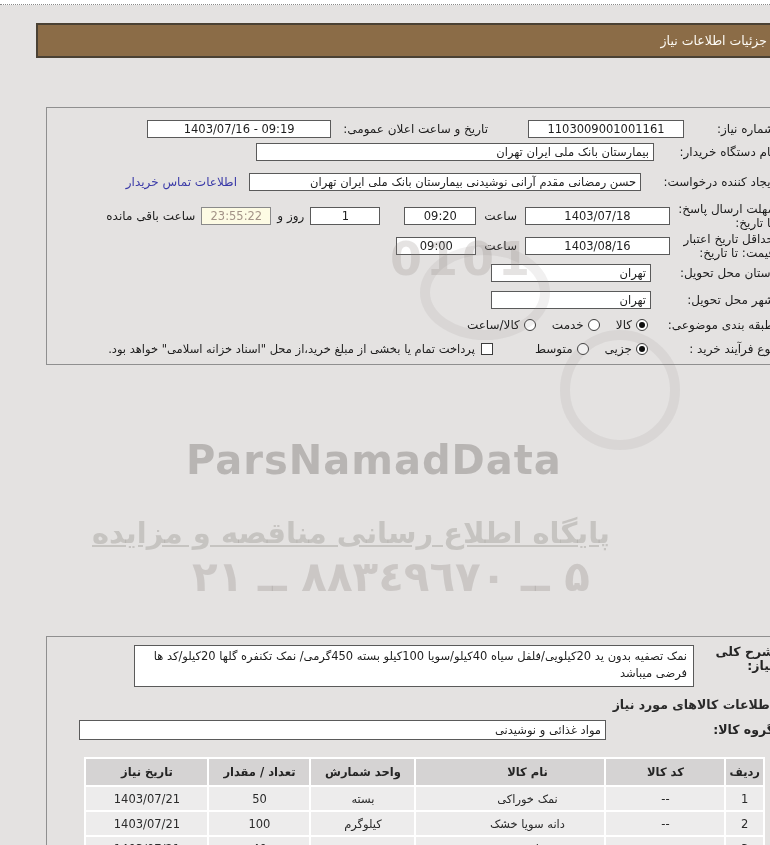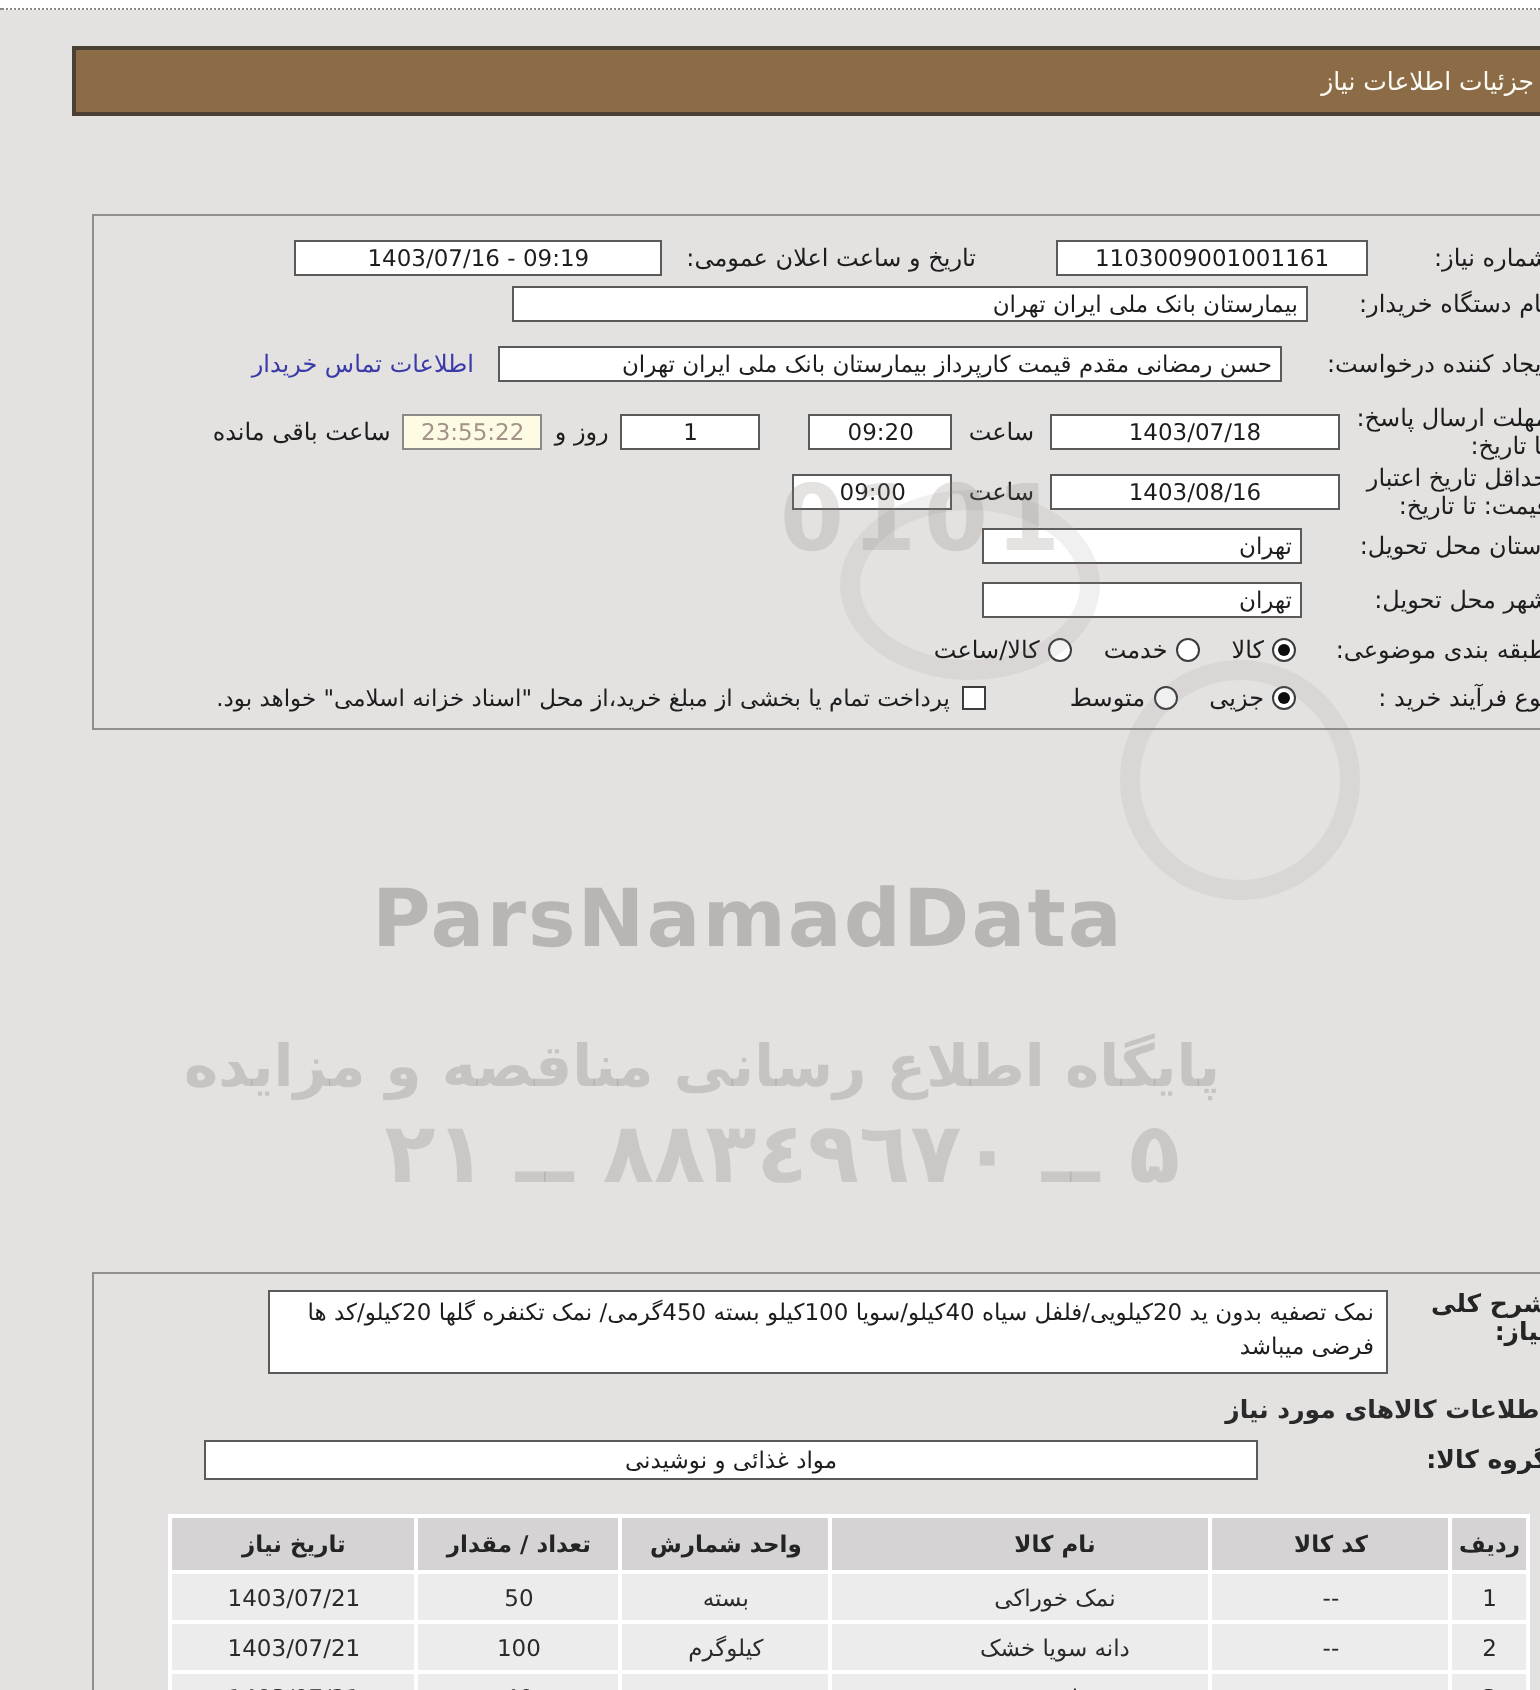--- a/index.html
+++ b/index.html
@@ -63,21 +63,21 @@
   table.items th:nth-child(3), table.items td:nth-child(3){ width:188px;padding-left:37px; }
   table.items th:nth-child(4), table.items td:nth-child(4){ width:103px; }
   table.items th:nth-child(5), table.items td:nth-child(5){ width:100px; }
   table.items th:nth-child(6), table.items td:nth-child(6){ width:121px; }
 
   
   .wm { position:absolute; pointer-events:none; z-index:6; }
   .wm-brand { top:437px; left:186px; font-size:40px; font-weight:bold;
     color:rgba(125,120,116,0.42); direction:ltr; letter-spacing:1px; }
   .wm-fa { top:516px; right:160px; font-size:29px; font-weight:bold;
-    color:rgba(130,125,120,0.30); }
+    color:rgba(130,125,120,0.30);text-decoration:underline; }
   .wm-phone { top:552px; right:180px; font-size:42px; font-weight:bold;
     color:rgba(130,125,120,0.26); }
   .wm-digits { top:232px; left:390px; font-size:46px; font-weight:bold;
     color:rgba(135,128,122,0.22); direction:ltr; letter-spacing:4px; }
   .wm-circle { border:10px solid rgba(140,134,128,0.12); border-radius:50%; }
   #wmc1 { top:245px; left:420px; width:130px; height:95px; }
   #wmc2 { top:330px; left:560px; width:120px; height:120px; }
 
   .z { position:relative; z-index:2; }
 </style>
@@ -106,21 +106,21 @@
     <div class="ibox center" style="width:184px; margin-right:12px;">09:19 - 1403/07/16</div>
   </div>
 
   <div class="frow" style="top:35px;">
     <span class="lbl" style="width:120px;">نام دستگاه خریدار:</span>
     <div class="ibox right" style="width:398px;">بیمارستان بانک ملی ایران تهران</div>
   </div>
 
   <div class="frow" style="top:65px;">
     <span class="lbl" style="width:133px;">ایجاد کننده درخواست:</span>
-    <div class="ibox right" style="width:392px;">حسن رمضانی مقدم قیمت کارپرداز بیمارستان بانک ملی ایران تهران</div>
+    <div class="ibox right" style="width:392px;">حسن رمضانی مقدم آرانی نوشیدنی بیمارستان بانک ملی ایران تهران</div>
     <span class="link" style="margin-right:12px;">اطلاعات تماس خریدار</span>
   </div>
 
   <div class="frow" style="top:94px;">
     <span class="lbl lbl2">مهلت ارسال پاسخ: تا تاریخ:</span>
     <div class="ibox center" style="width:145px;">1403/07/18</div>
     <span class="lbl" style="margin-right:8px;">ساعت</span>
     <div class="ibox center" style="width:72px; margin-right:8px;">09:20</div>
     <div class="ibox center" style="width:70px; margin-right:24px;">1</div>
     <span class="lbl" style="margin-right:6px;">روز و</span>
@@ -180,21 +180,21 @@
 
   <div class="frow" style="top:8px; align-items:flex-start;">
     <span class="lbl b" style="width:80px; font-size:12.5px;">شرح کلی نیاز:</span>
     <div class="desc-box">نمک تصفیه بدون ید 20کیلویی/فلفل سیاه 40کیلو/سویا 100کیلو بسته 450گرمی/ نمک تکنفره گلها 20کیلو/کد ها فرضی میباشد</div>
   </div>
 
   <div class="section-head" style="top:60px;">اطلاعات کالاهای مورد نیاز</div>
 
   <div class="frow" style="top:83px;">
     <span class="lbl b" style="width:88px; font-size:12.5px;">گروه کالا:</span>
-    <div class="ibox right" style="width:527px; margin-right:57px; height:20px; line-height:18px;text-align:center;">مواد غذائی و نوشیدنی</div>
+    <div class="ibox right" style="width:527px; margin-right:80px; height:20px; line-height:18px;">مواد غذائی و نوشیدنی</div>
   </div>
 
   <table class="items">
     <thead>
         <tr>
           <th>ردیف</th>
           <th>کد کالا</th>
           <th>نام کالا</th>
           <th>واحد شمارش</th>
           <th>تعداد / مقدار</th>

